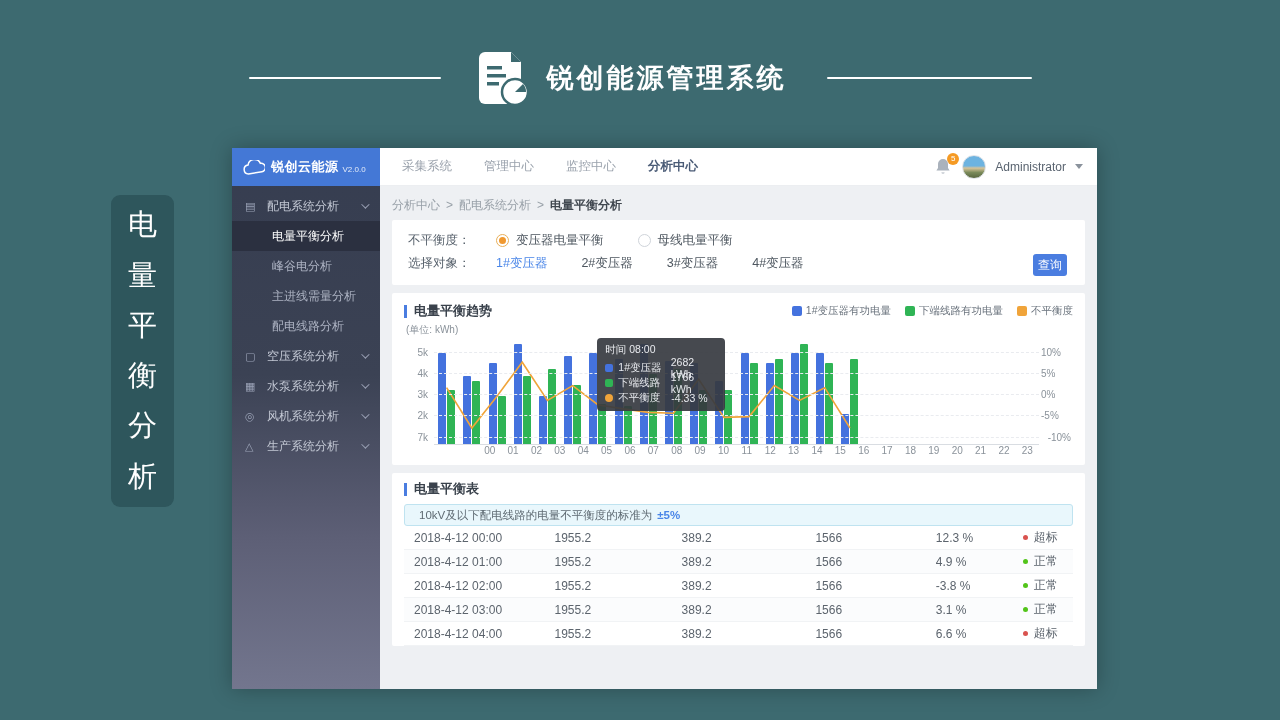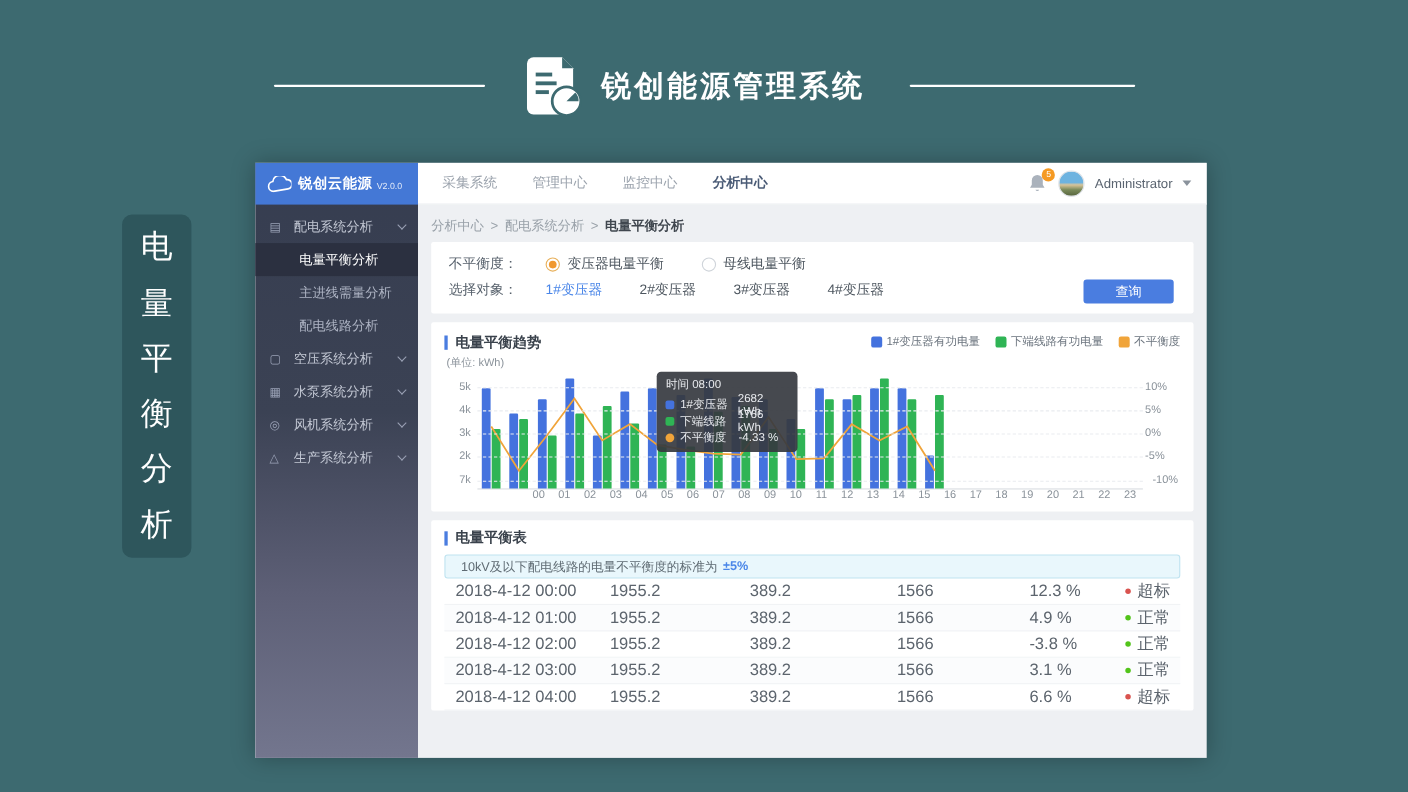--- a/index.html
+++ b/index.html
@@ -54,21 +54,21 @@
   .frow { height:21px; display:flex; align-items:center; margin:2px 0; font-size:12.5px; }
   .flabel { color:#56606b; width:74px; }
   .fopts { display:flex; align-items:center; gap:34px; margin-left:14px; }
   .radio-opt { display:flex; align-items:center; gap:7px; color:#4d565f; cursor:pointer; }
   .radio { width:13px; height:13px; border:1px solid #cfd4da; border-radius:50%; background:#fff; display:flex; align-items:center; justify-content:center; }
   .radio .rdot { width:7px; height:7px; border-radius:50%; background:#f0982f; }
   .chip { color:#4d565f; cursor:pointer; }
   .chip.sel { color:#4a86e8; }
   .date-input { margin-left:30px; width:132px; height:23px; border:1px solid #dcdfe6; border-radius:3px; display:flex; align-items:center; padding:0 8px; gap:7px; background:#fff; cursor:pointer; }
   .date-input span { font-size:12px; color:#5a6470; }
-  .query-btn { position:absolute; right:18px; bottom:9px; width:82px; height:22px; background:#4a7de0; color:#fff; border:none; border-radius:3px; font-size:12px; cursor:pointer; }
+  .query-btn { position:absolute; right:18px; bottom:9px; width:34px; height:22px; background:#4a7de0; color:#fff; border:none; border-radius:3px; font-size:12px; cursor:pointer; }
 
   
   .sec-title { display:flex; align-items:center; height:20px; }
   .sec-title .tick { width:3px; height:13px; background:#4a7de0; margin-right:7px; }
   .sec-title .ttl { font-size:13px; color:#3a424c; font-weight:bold; }
 
   
   .trend-card { margin-top:8px; padding:8px 12px 4px; }
   .legend { margin-left:auto; display:flex; gap:14px; align-items:center; }
   .lg-item { display:flex; align-items:center; gap:4px; font-size:10.5px; color:#6a737d; }
@@ -95,21 +95,21 @@
   .tt-lbl { width:48px; }
   .tt-val { }
 
   
   .table-card { margin-top:8px; padding:6px 12px 0; }
   .notice { margin-top:5px; height:22px; background:#e9f7fc; border:1px solid #bfe3f0; border-radius:3px; display:flex; align-items:center; padding-left:14px; font-size:11.5px; color:#5f6b73; gap:5px; }
   .notice .blue { color:#4a86e8; font-weight:bold; }
   .thead { margin-top:6px; display:flex; height:22px; background:#f5f6f8; align-items:center; }
   .th { font-size:11.5px; color:#9aa3ad; border-left:1px solid #dde1e6; padding-left:10px; height:13px; line-height:13px; display:flex; align-items:center; gap:4px; }
   .sortcaret { width:0; height:0; border-left:3.5px solid transparent; border-right:3.5px solid transparent; border-top:4.5px solid #98a8b5; }
-  .trow { display:flex; height:24px; align-items:center; border-bottom:1px solid #f1f3f5; font-size:15px; color:#5c646d; }
+  .trow { display:flex; height:24px; align-items:center; border-bottom:1px solid #f1f3f5; font-size:12px; color:#5c646d; }
   .trow:nth-child(even) { background:#fbfcfd; }
   .td { padding-left:10px; display:flex; align-items:center; }
   .dot { width:5px; height:5px; border-radius:50%; margin-right:6px; }
   .dot.over { background:#d9534f; }
   .dot.normal { background:#52c41a; }
 </style>
 </head>
 <body>
 
 <div class="stage">
@@ -148,20 +148,21 @@
         <span class="lname">锐创云能源</span>
         <span class="ver">V2.0.0</span>
       </div>
       <nav class="side-menu" id="side-menu">
           <div class="srow">
             <span class="micon">▤</span>
             <span>配电系统分析</span>
             <span class="chev"></span>
           </div>
           <div class="schild active">电量平衡分析</div>
+          <div class="schild">峰谷电分析</div>
           <div class="schild">主进线需量分析</div>
           <div class="schild">配电线路分析</div>
           <div class="srow">
             <span class="micon">▢</span>
             <span>空压系统分析</span>
             <span class="chev"></span>
           </div>
           <div class="srow">
             <span class="micon">▦</span>
             <span>水泵系统分析</span>

